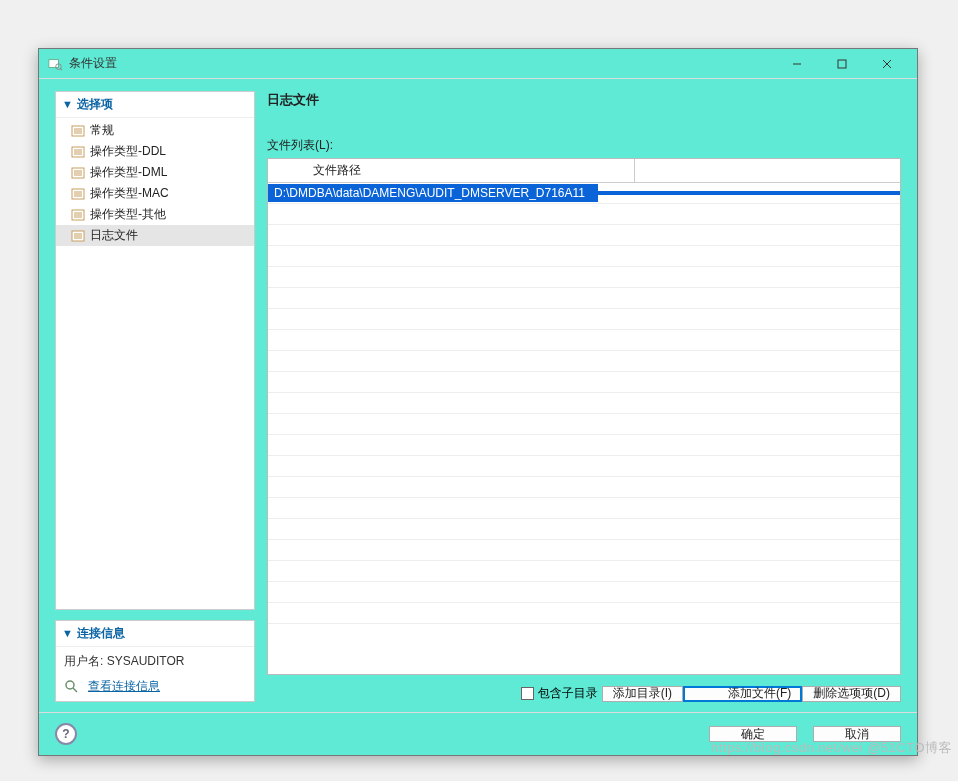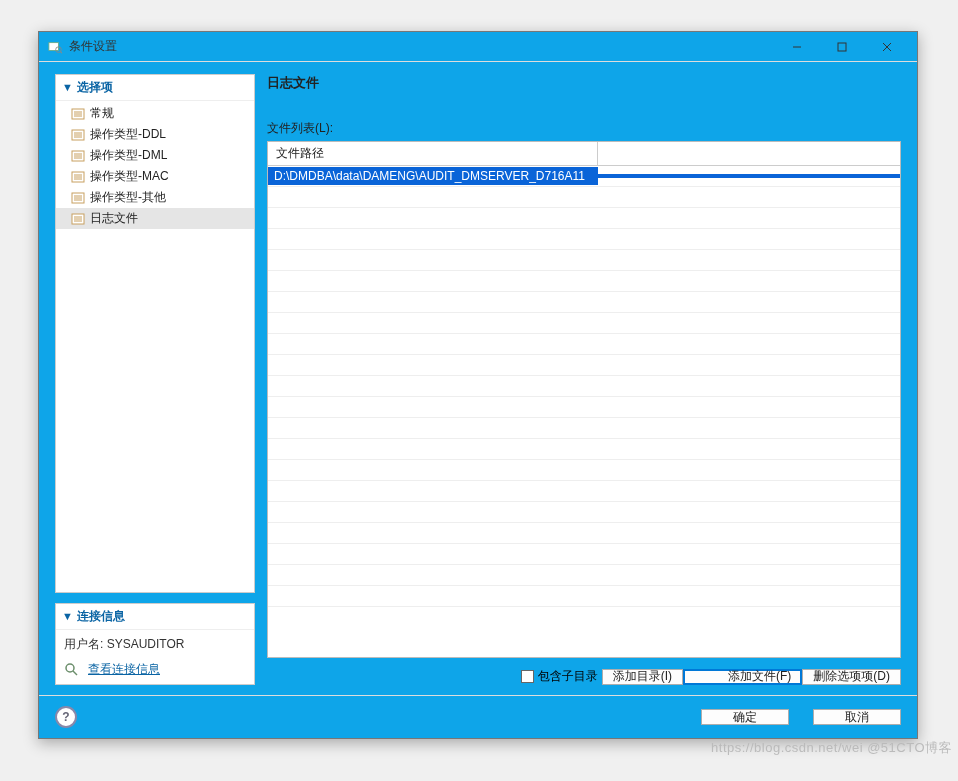--- a/index.html
+++ b/index.html
@@ -1,20 +1,20 @@
 <!DOCTYPE html>
 <html><head>
 <meta charset="utf-8">
 <style>
   * { box-sizing: border-box; margin: 0; padding: 0; font-family: "Microsoft YaHei", "Segoe UI", Tahoma, sans-serif; font-size: 12px; }
   body { background: #f0f0f0; width: 958px; height: 781px; position: relative; }
 
   .window {
-    position: absolute; left: 38px; top: 31px; width: 880px; height: 708px;
-    background: #0ea5e9; border: 1px solid #777; box-shadow: 0 4px 14px rgba(0,0,0,0.3);
+    position: absolute; left: 38px; top: 48px; width: 880px; height: 708px;
+    background: #5eead4; border: 1px solid #777; box-shadow: 0 4px 14px rgba(0,0,0,0.3);
     display: flex; flex-direction: column;
   }
   .titlebar {
     height: 30px; display: flex; align-items: center; padding: 0 8px;
     border-bottom: 1px solid #ddd;
   }
   .title-icon { width: 16px; height: 16px; margin-right: 6px; display:flex; align-items:center; justify-content:center; }
   .title-icon svg { width:14px; height:14px; }
   .title-text { color:#333; }
   .titlebar-buttons { margin-left:auto; display:flex; }
@@ -40,21 +40,21 @@
   .tree-item.selected { background:#e5e5e5; }
   .conn-body { padding:6px 8px; display:flex; flex-direction:column; gap:8px; color:#333; }
   .conn-link { color:#0A64A4; text-decoration:underline; display:flex; align-items:center; gap:8px; }
   .conn-link .icon { width:16px; height:16px; display:flex; align-items:center; justify-content:center; }
 
   .right-col { flex:1; display:flex; flex-direction:column; min-width:0; }
   .page-title { font-weight:bold; color:#222; margin-bottom:28px; font-size:13px; }
   .list-label { margin-bottom:4px; color:#222; }
   .table-wrap { flex:1; border:1px solid #bbb; display:flex; flex-direction:column; min-height:0; overflow:hidden; }
   .table-header { display:flex; background:#fff; border-bottom:1px solid #ccc; }
-  .th { padding:3px 8px; border-right:1px solid #ccc; background:#fff; color:#222; }
+  .th { padding:3px 8px; border-right:1px solid #ccc; background:#fff; color:#222;margin-left:37px; }
   .th.col1 { width:330px; }
   .th.col2 { flex:1; border-right:none; }
   .table-body { flex:1; background:#fff; overflow:hidden; }
   .row-line { height:21px; border-bottom:1px solid #eee; display:flex; align-items:center; }
   .tr.selected .cell { background:#0a64d8; color:#fff; }
   .cell { padding:2px 6px; width:330px; white-space:nowrap; overflow:hidden; }
   .cell2 { flex:1; }
 
   .action-row { display:flex; justify-content:flex-end; align-items:center; padding-top:10px; }
   .chk-wrap { display:flex; align-items:center; gap:4px; margin-right:4px; }
@@ -66,21 +66,21 @@
   .btn.focus { border:1px solid #0078d7; box-shadow: inset 0 0 0 1px #0078d7; padding-left: 44px; }
 
   .footer {
     border-top:1px solid #ddd; padding:10px 16px; display:flex; align-items:center; justify-content:space-between;
   }
   .help {
     width:22px; height:22px; border:2px solid #88a; border-radius:50%;
     display:flex; align-items:center; justify-content:center; color:#667; font-weight:bold;
     background:#fff;
   }
-  .footer-buttons { display:flex; gap:24px; }
+  .footer-buttons { display:flex; gap:16px; }
 
   .watermark {
     position:absolute; right:6px; bottom:24px; color:#bbb; font-size:13px; letter-spacing:0.5px;
     pointer-events:none;
   }
   .panel.tree-panel { flex:1; min-height:0; overflow:hidden; }
 </style>
 </head>
 <body>
 

